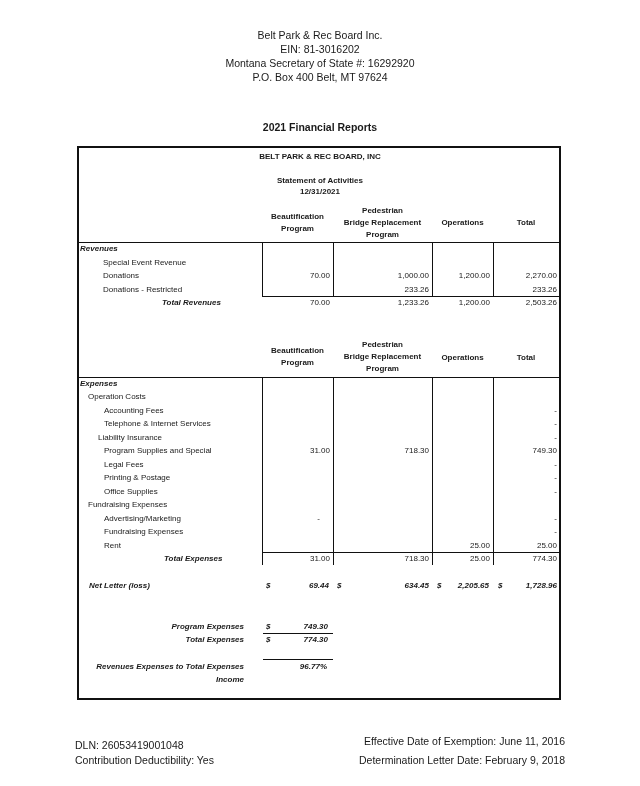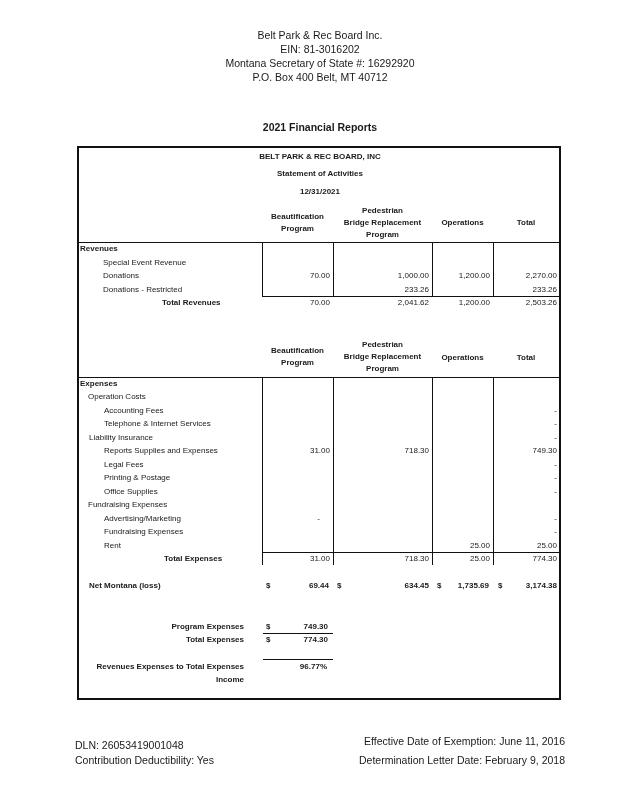--- a/index.html
+++ b/index.html
@@ -25,38 +25,38 @@
   .stmt-line {
     position: absolute; left: 0; width: 640px; text-align: center;
     font-size: 8px; font-weight: bold; line-height: 12px;
   }
   .colhead {
     position: absolute; text-align: center; font-size: 8px; font-weight: bold; line-height: 12px;
   }
   .hline { position: absolute; height: 0; border-top: 1.6px solid #111; }
   .vline { position: absolute; width: 0; border-left: 1.6px solid #111; }
   .row-label { position: absolute; font-size: 8px; line-height: 12px; white-space: nowrap; }
-  .bold { font-weight: bold; }
+  .bold { font-weight: bold; font-style: italic; }
   .num { position: absolute; font-size: 8px; line-height: 12px; text-align: right; white-space: nowrap; }
   .footer { position: absolute; font-size: 10.5px; line-height: 15px; }
 </style>
 </head>
 <body>
 
 <div class="hdr-line" style="top:28px">Belt Park &amp; Rec Board Inc.</div>
 <div class="hdr-line" style="top:42px">EIN: 81-3016202</div>
 <div class="hdr-line" style="top:56px">Montana Secretary of State #: 16292920</div>
-<div class="hdr-line" style="top:70px">P.O. Box 400 Belt, MT 40712</div>
+<div class="hdr-line" style="top:70px">P.O. Box 400 Belt, MT 97624</div>
 
 <div class="report-title">2021 Financial Reports</div>
 
 <div class="box"></div>
 
 <div class="stmt-line" style="top:151px">BELT PARK &amp; REC BOARD, INC</div>
-<div class="stmt-line" style="top:168px">Statement of Activities</div>
+<div class="stmt-line" style="top:175px">Statement of Activities</div>
 <div class="stmt-line" style="top:186px">12/31/2021</div>
 
 <div class="colhead" style="left:262px; width:71px; top:211px">
   <div>Beautification</div>
   <div>Program</div>
 </div>
 <div class="colhead" style="left:333px; width:99px; top:205px">
   <div>Pedestrian</div>
   <div>Bridge Replacement</div>
   <div>Program</div>
@@ -80,21 +80,21 @@
 <div class="num" style="right:211px; top:270px">1,000.00</div>
 <div class="num" style="right:150px; top:270px">1,200.00</div>
 <div class="num" style="right:83px; top:270px">2,270.00</div>
 
 <div class="row-label" style="left:103px; top:284px">Donations - Restricted</div>
 <div class="num" style="right:211px; top:284px">233.26</div>
 <div class="num" style="right:83px; top:284px">233.26</div>
 
 <div class="row-label bold" style="left:162px; top:297px">Total Revenues</div>
 <div class="num" style="right:310px; top:297px">70.00</div>
-<div class="num" style="right:211px; top:297px">2,041.62</div>
+<div class="num" style="right:211px; top:297px">1,233.26</div>
 <div class="num" style="right:150px; top:297px">1,200.00</div>
 <div class="num" style="right:83px; top:297px">2,503.26</div>
 
 <div class="colhead" style="left:262px; width:71px; top:345px">
   <div>Beautification</div>
   <div>Program</div>
 </div>
 <div class="colhead" style="left:333px; width:99px; top:339px">
   <div>Pedestrian</div>
   <div>Bridge Replacement</div>
@@ -113,24 +113,24 @@
 <div class="row-label bold" style="left:80px; top:378px">Expenses</div>
 
 <div class="row-label" style="left:88px; top:391px">Operation Costs</div>
 
 <div class="row-label" style="left:104px; top:405px">Accounting Fees</div>
 <div class="num" style="right:83px; top:405px">-</div>
 
 <div class="row-label" style="left:104px; top:418px">Telephone &amp; Internet Services</div>
 <div class="num" style="right:83px; top:418px">-</div>
 
-<div class="row-label" style="left:89px; top:432px">Liability Insurance</div>
+<div class="row-label" style="left:98px; top:432px">Liability Insurance</div>
 <div class="num" style="right:83px; top:432px">-</div>
 
-<div class="row-label" style="left:104px; top:445px">Reports Supplies and Expenses</div>
+<div class="row-label" style="left:104px; top:445px">Program Supplies and Special</div>
 <div class="num" style="right:310px; top:445px">31.00</div>
 <div class="num" style="right:211px; top:445px">718.30</div>
 <div class="num" style="right:83px; top:445px">749.30</div>
 
 <div class="row-label" style="left:104px; top:459px">Legal Fees</div>
 <div class="num" style="right:83px; top:459px">-</div>
 
 <div class="row-label" style="left:104px; top:472px">Printing &amp; Postage</div>
 <div class="num" style="right:83px; top:472px">-</div>
 
@@ -149,29 +149,29 @@
 <div class="row-label" style="left:104px; top:540px">Rent</div>
 <div class="num" style="right:150px; top:540px">25.00</div>
 <div class="num" style="right:83px; top:540px">25.00</div>
 
 <div class="row-label bold" style="left:164px; top:553px">Total Expenses</div>
 <div class="num" style="right:310px; top:553px">31.00</div>
 <div class="num" style="right:211px; top:553px">718.30</div>
 <div class="num" style="right:150px; top:553px">25.00</div>
 <div class="num" style="right:83px; top:553px">774.30</div>
 
-<div class="row-label bold" style="left:89px; top:580px">Net Montana (loss)</div>
+<div class="row-label bold" style="left:89px; top:580px">Net Letter (loss)</div>
 <div class="row-label bold" style="left:266px; top:580px">$</div>
 <div class="num bold" style="right:311px; top:580px">69.44</div>
 <div class="row-label bold" style="left:337px; top:580px">$</div>
 <div class="num bold" style="right:211px; top:580px">634.45</div>
 <div class="row-label bold" style="left:437px; top:580px">$</div>
-<div class="num bold" style="right:151px; top:580px">1,735.69</div>
+<div class="num bold" style="right:151px; top:580px">2,205.65</div>
 <div class="row-label bold" style="left:498px; top:580px">$</div>
-<div class="num bold" style="right:83px; top:580px">3,174.38</div>
+<div class="num bold" style="right:83px; top:580px">1,728.96</div>
 
 <div class="num bold" style="right:396px; top:621px">Program Expenses</div>
 <div class="row-label bold" style="left:266px; top:621px">$</div>
 <div class="num bold" style="right:312px; top:621px">749.30</div>
 <div class="hline" style="left:263px; width:70px; top:633px"></div>
 
 <div class="num bold" style="right:396px; top:634px">Total Expenses</div>
 <div class="row-label bold" style="left:266px; top:634px">$</div>
 <div class="num bold" style="right:312px; top:634px">774.30</div>
 

